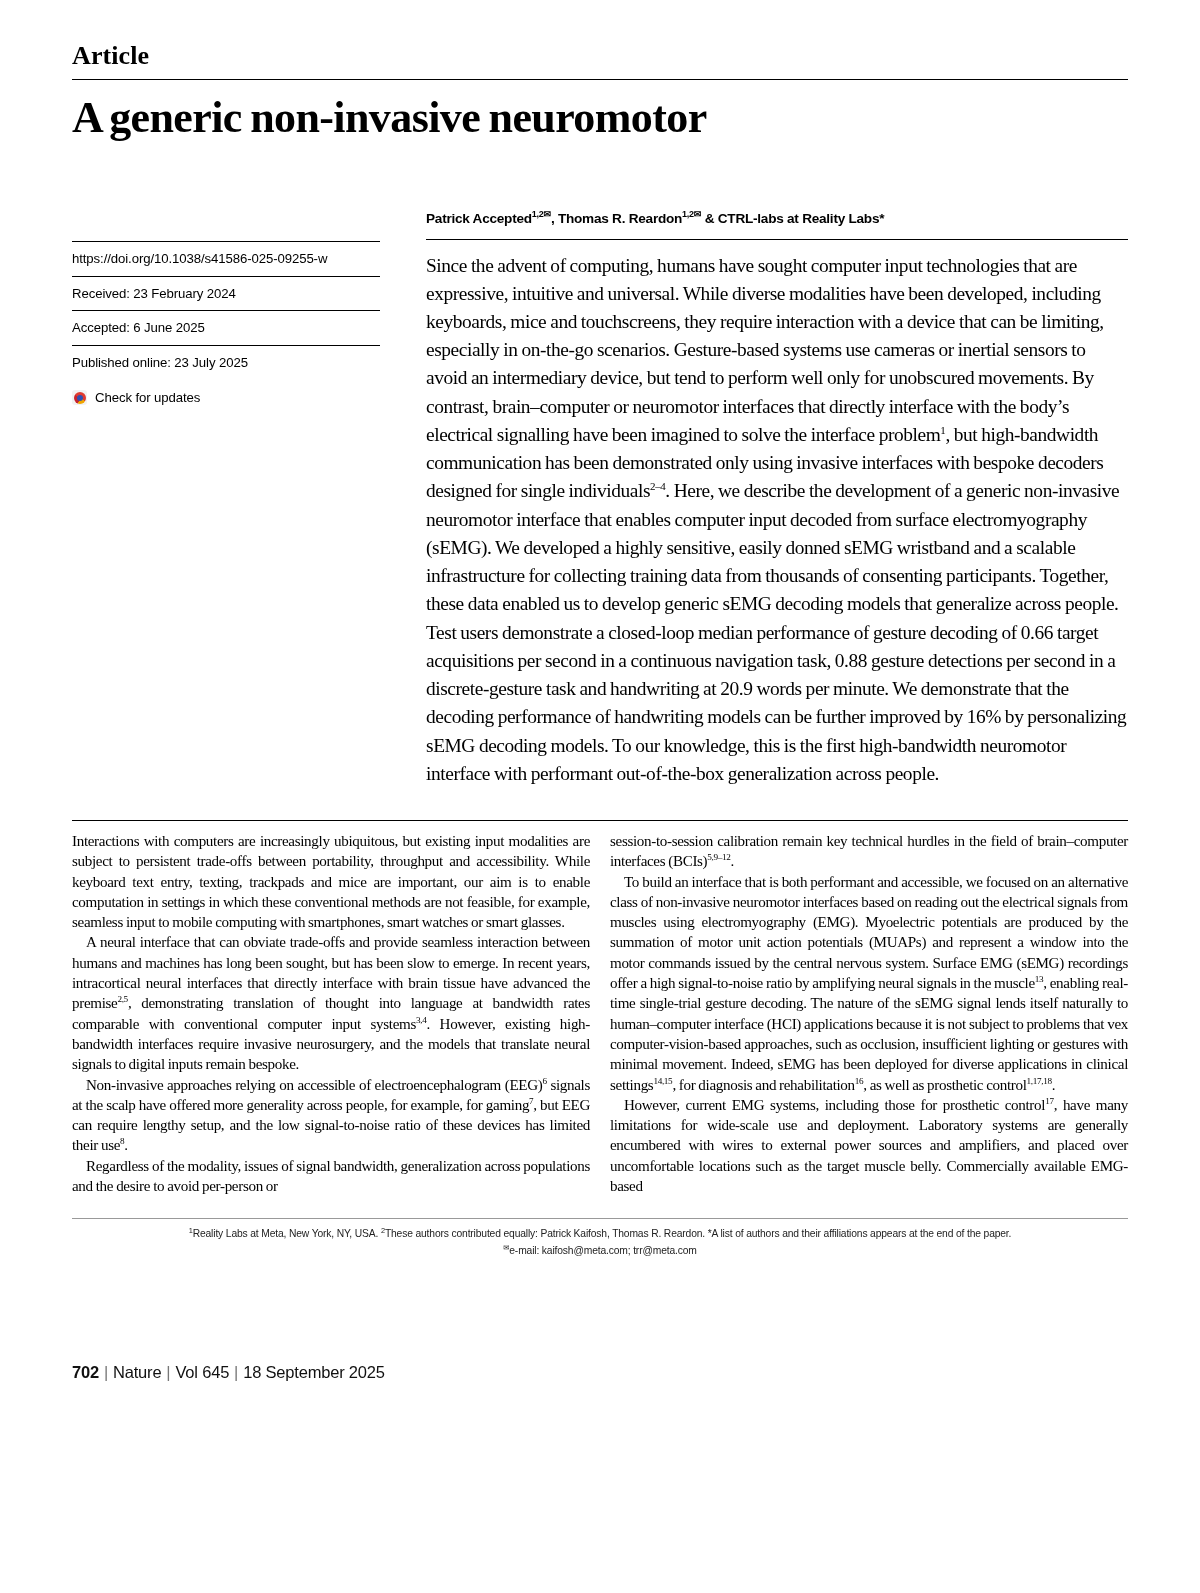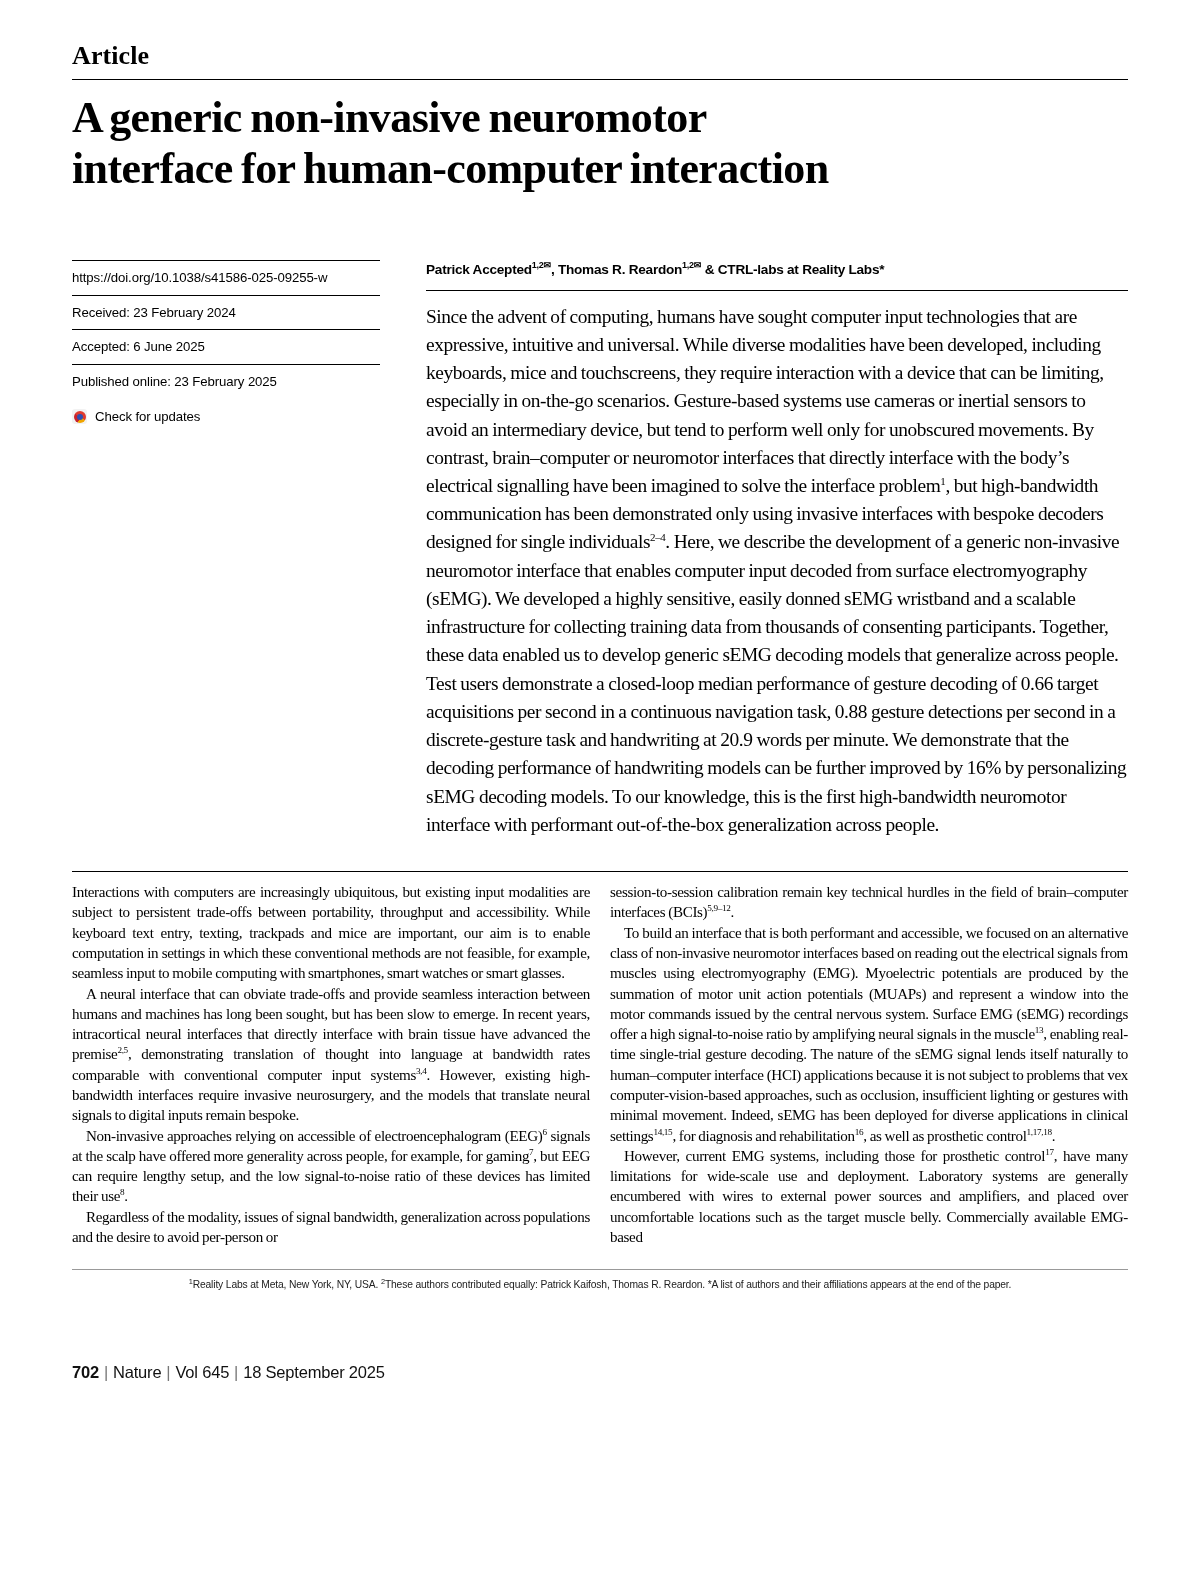--- a/index.html
+++ b/index.html
@@ -59,21 +59,21 @@
   }
   .meta-row {
     font-family: "Liberation Sans", sans-serif;
     font-size: 13.2px;
     font-weight: 400;
     line-height: 1.25;
     padding: 9px 0 8px 0;
     border-top: 1px solid #000;
     letter-spacing: -0.1px;
   }
-  .meta-row:first-child { border-top: 1.4px solid #000; }
+  .meta-row:first-child { border-top: 1.4px solid #000; margin-top: 32px; }
   .meta-row.last { border-bottom: 1px solid #000; }
   .updates-row {
     display: flex;
     align-items: center;
     gap: 8px;
     font-family: "Liberation Sans", sans-serif;
     font-size: 13.2px;
     padding-top: 11px;
     letter-spacing: -0.1px;
   }
@@ -187,30 +187,29 @@
 </head>
 <body>
 
 <div class="page">
 
   <div class="article-kicker">Article</div>
   <div class="kicker-rule"></div>
 
   <h1 class="article-title">
     <span>A generic non-invasive neuromotor</span><br>
-    <span>interface for human-computer interaction</span>
   </h1>
 
   <div class="band">
 
     <div class="meta-col">
       <div class="meta-row">https://doi.org/10.1038/s41586-025-09255-w</div>
       <div class="meta-row">Received: 23 February 2024</div>
       <div class="meta-row">Accepted: 6 June 2025</div>
-      <div class="meta-row">Published online: 23 February 2025</div>
+      <div class="meta-row">Published online: 23 July 2025</div>
       <div class="updates-row">
         <span class="crossmark">
           <span class="ring"></span>
             <span class="core"></span>
         </span>
         <span>Check for updates</span>
       </div>
     </div>
 
     <div class="abstract-col">
@@ -238,19 +237,22 @@
         <p><span>To build an interface that is both performant and accessible, we focused on an alternative class of non-invasive neuromotor interfaces based on reading out the electrical signals from muscles using electromyography (EMG). Myoelectric potentials are produced by the summation of motor unit action potentials (MUAPs) and represent a window into the motor commands issued by the central nervous system. Surface EMG (sEMG) recordings offer a high signal-to-noise ratio by amplifying neural signals in the muscle</span><sup>13</sup><span>, enabling real-time single-trial gesture decoding. The nature of the sEMG signal lends itself naturally to human–computer interface (HCI) applications because it is not subject to problems that vex computer-vision-based approaches, such as occlusion, insufficient lighting or gestures with minimal movement. Indeed, sEMG has been deployed for diverse applications in clinical settings</span><sup>14,15</sup><span>, for diagnosis and rehabilitation</span><sup>16</sup><span>, as well as prosthetic control</span><sup>1,17,18</sup><span>.</span></p>
         <p><span>However, current EMG systems, including those for prosthetic control</span><sup>17</sup><span>, have many limitations for wide-scale use and deployment. Laboratory systems are generally encumbered with wires to external power sources and amplifiers, and placed over uncomfortable locations such as the target muscle belly. Commercially available EMG-based</span></p>
       </div>
   </div>
 
   <div class="foot-rule"></div>
   <div class="footnotes">
     <div>
       <sup>1</sup><span>Reality Labs at Meta, New York, NY, USA. </span><sup>2</sup><span>These authors contributed equally: Patrick Kaifosh, Thomas R. Reardon. *A list of authors and their affiliations appears at the end of the paper.</span>
     </div>
+    <div>
+      <sup class="envelope">✉</sup><span>e-mail: kaifosh@meta.com; trr@meta.com</span>
+    </div>
   </div>
 
   <div class="page-footer">
     <span class="pg">702</span><span class="sep">|</span><span>Nature</span><span class="sep">|</span><span>Vol 645</span><span class="sep">|</span><span>18 September 2025</span>
   </div>
 
 </div>
 
 </body></html>

